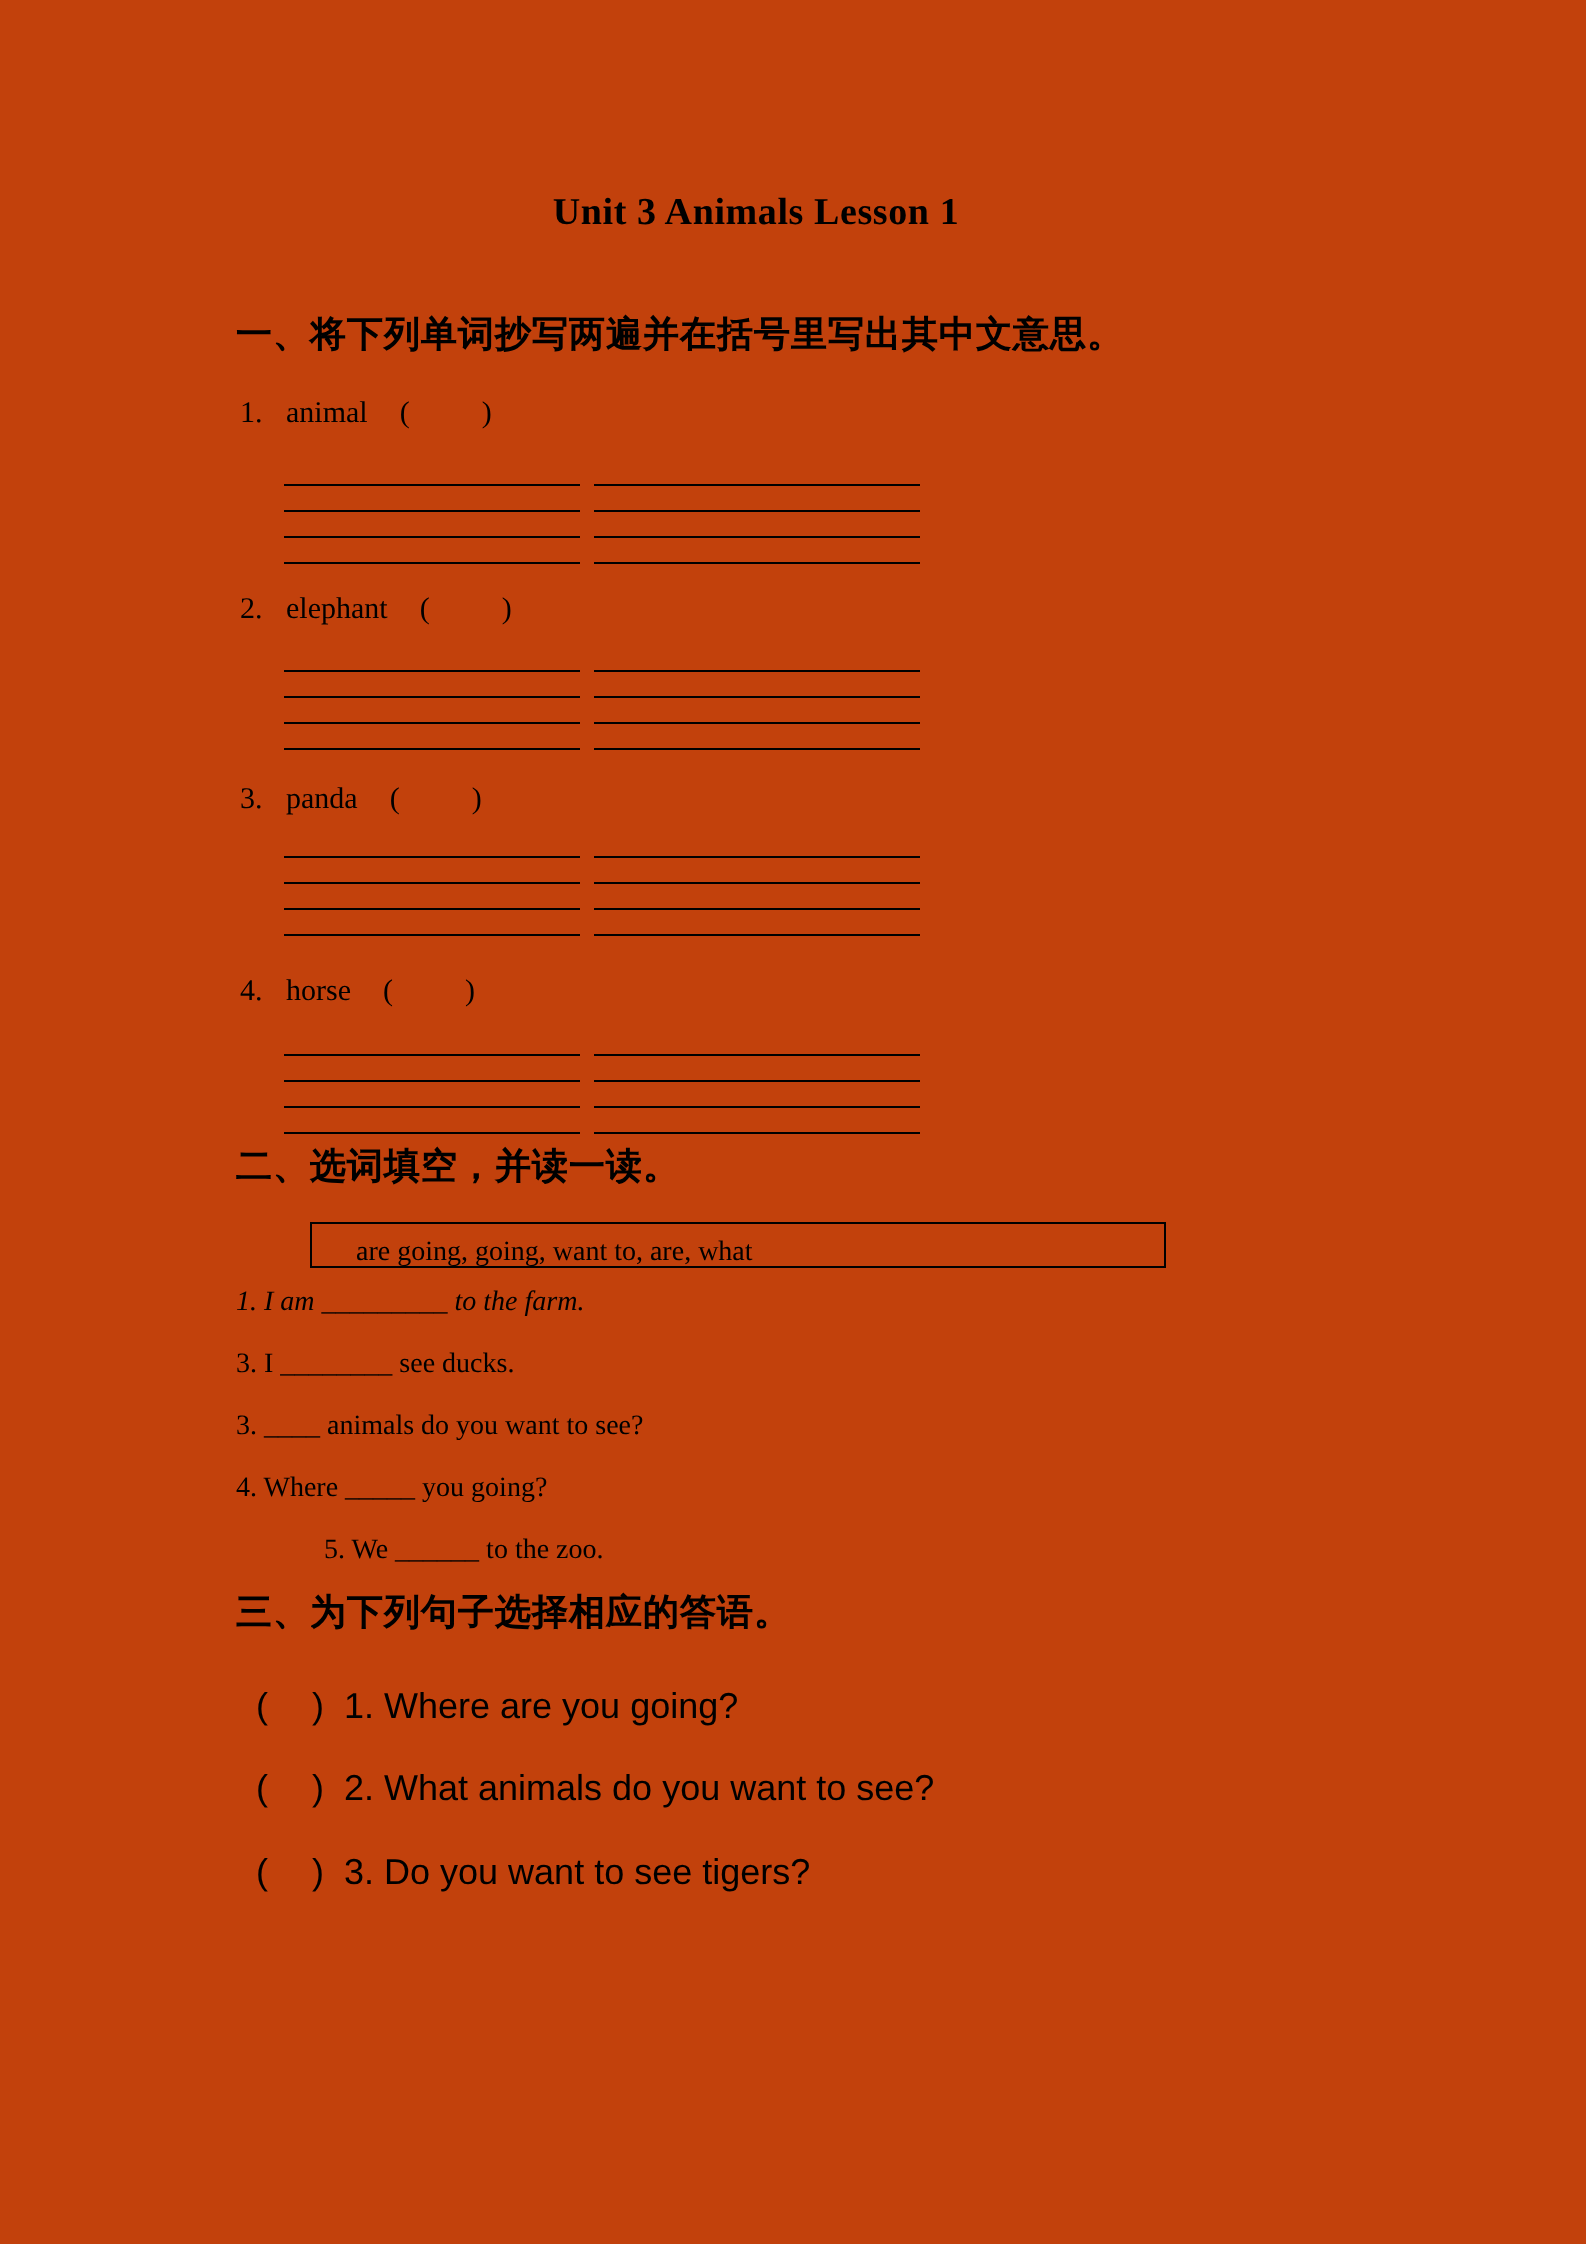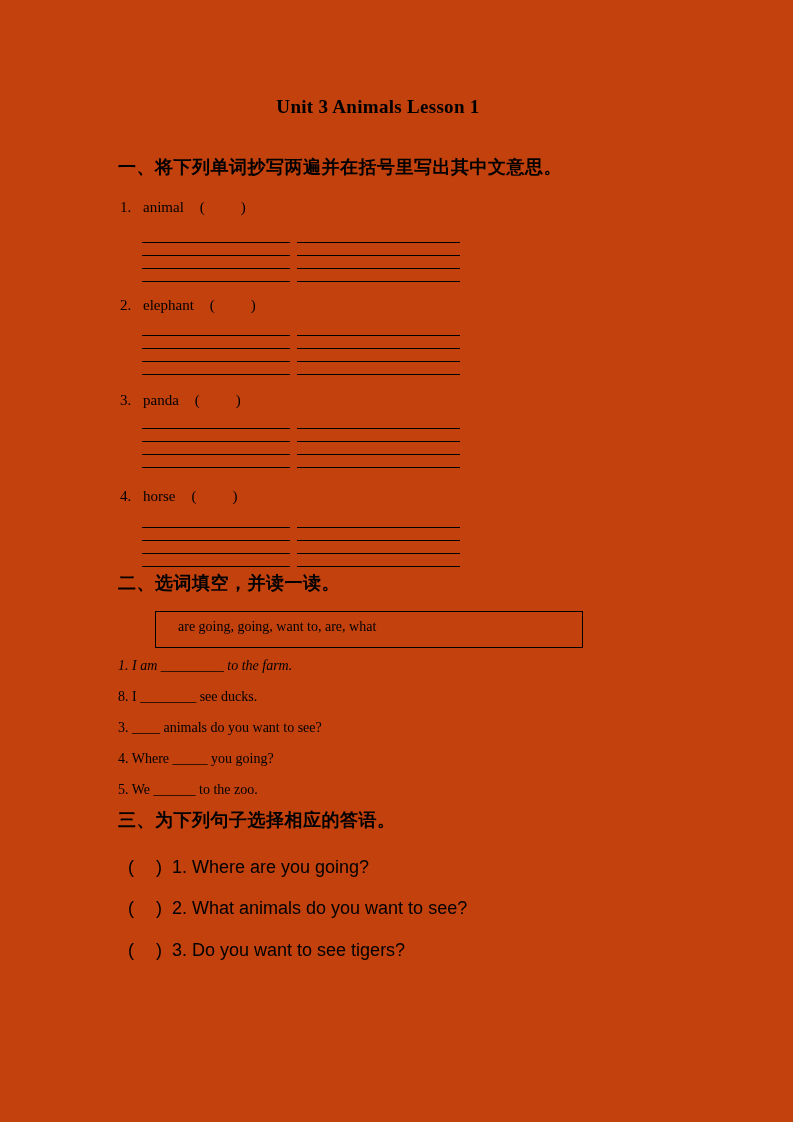--- a/index.html
+++ b/index.html
@@ -50,21 +50,21 @@
   .write-lines { margin-left: 24px; width: 318px; }
   .wrow { display: flex; height: 13px; }
   .seg { box-sizing: border-box; border-bottom: 1.5px solid #000000; }
   .segl { width: 148px; margin-right: 7px; }
   .segr { width: 163px; }
   .word-bank {
     box-sizing: border-box;
     margin-left: 37px;
     margin-top: 17px;
     width: 428px;
-    height: 37px;
+    height: 23px;
     border: 1px solid #000000;
     font-family: "Liberation Serif", serif;
     font-size: 14px;
     line-height: 29px;
     padding-left: 22px;
   }
   .sentence {
     font-family: "Liberation Serif", serif;
     font-size: 14px;
     line-height: 17px;
@@ -184,24 +184,24 @@
       </div>
     </div>
 
     <div class="sec-heading" style="margin-top:6px;">二、选词填空，并读一读。</div>
 
     <div class="word-bank">
       <span>are going, going, want to, are, what</span>
     </div>
 
     <div class="sentence" style="margin-top:9px;font-style:italic;">1. I am _________ to the farm.</div>
-    <div class="sentence" style="margin-top:14px;">8. I ________ see ducks.</div>
+    <div class="sentence" style="margin-top:14px;">3. I ________ see ducks.</div>
     <div class="sentence" style="margin-top:14px;">3. ____ animals do you want to see?</div>
     <div class="sentence" style="margin-top:14px;">4. Where _____ you going?</div>
-    <div class="sentence" style="margin-top:14px;">5. We ______ to the zoo.</div>
+    <div class="sentence" style="margin-top:14px;margin-left:44px;">5. We ______ to the zoo.</div>
 
     <div class="sec-heading" style="margin-top:12px;">三、为下列句子选择相应的答语。</div>
 
     <div class="answer-item" style="margin-top:28px;">
       <span>(</span><span class="agap"></span><span>)</span><span class="atext">1. Where are you going?</span>
     </div>
     <div class="answer-item" style="margin-top:24px;">
       <span>(</span><span class="agap"></span><span>)</span><span class="atext">2. What animals do you want to see?</span>
     </div>
     <div class="answer-item" style="margin-top:25px;">

